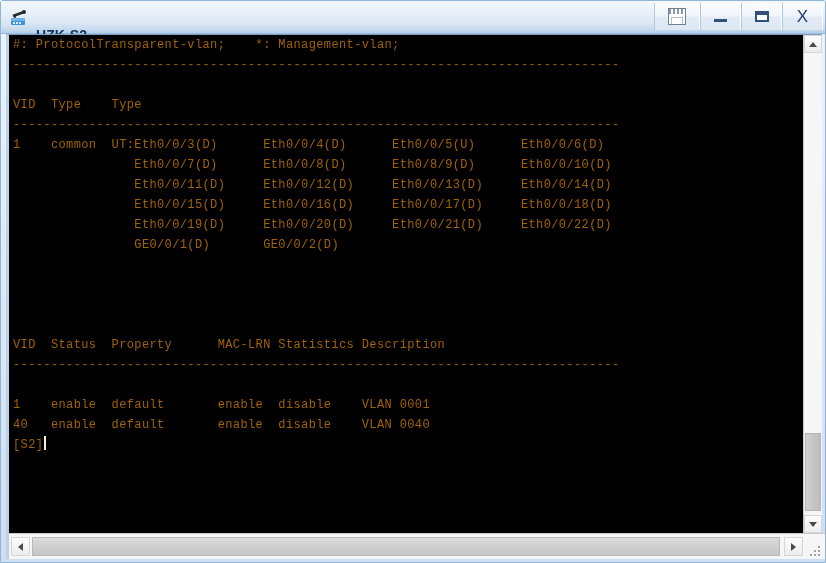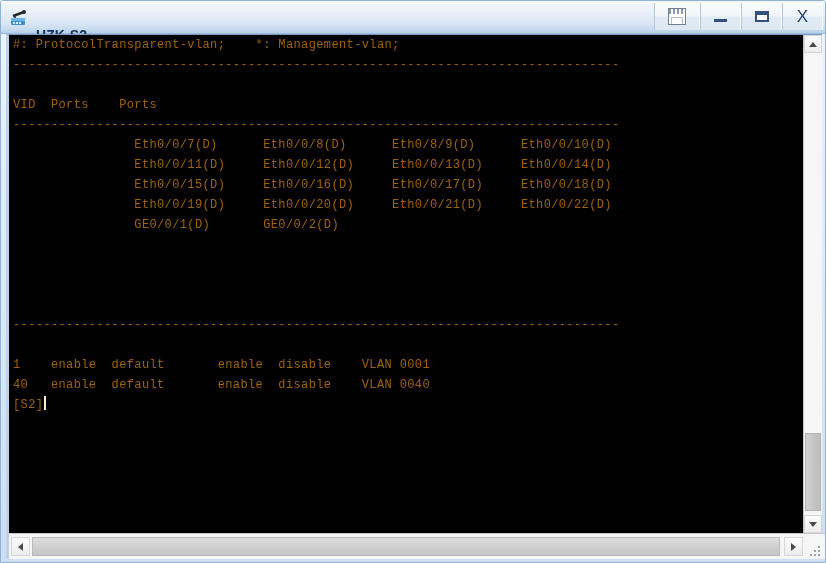--- a/index.html
+++ b/index.html
@@ -317,31 +317,33 @@
       </div>
     </div>
   </div>
 
   <div class="term-outer">
 
     <div class="term-screen" id="term-screen">
         <div class="term-line">#: ProtocolTransparent-vlan;    *: Management-vlan;</div>
         <div class="term-line">--------------------------------------------------------------------------------</div>
         <div class="term-line">&nbsp;</div>
-        <div class="term-line">VID  Ports    Ports</div>
+        <div class="term-line">VID  Type    Type</div>
         <div class="term-line">--------------------------------------------------------------------------------</div>
+        <div class="term-line">1    common  UT:Eth0/0/3(D)      Eth0/0/4(D)      Eth0/0/5(U)      Eth0/0/6(D)</div>
         <div class="term-line">                Eth0/0/7(D)      Eth0/0/8(D)      Eth0/8/9(D)      Eth0/0/10(D)</div>
         <div class="term-line">                Eth0/0/11(D)     Eth0/0/12(D)     Eth0/0/13(D)     Eth0/0/14(D)</div>
         <div class="term-line">                Eth0/0/15(D)     Eth0/0/16(D)     Eth0/0/17(D)     Eth0/0/18(D)</div>
         <div class="term-line">                Eth0/0/19(D)     Eth0/0/20(D)     Eth0/0/21(D)     Eth0/0/22(D)</div>
         <div class="term-line">                GE0/0/1(D)       GE0/0/2(D)</div>
         <div class="term-line">&nbsp;</div>
         <div class="term-line">&nbsp;</div>
         <div class="term-line">&nbsp;</div>
         <div class="term-line">&nbsp;</div>
+        <div class="term-line">VID  Status  Property      MAC-LRN Statistics Description</div>
         <div class="term-line">--------------------------------------------------------------------------------</div>
         <div class="term-line">&nbsp;</div>
         <div class="term-line">1    enable  default       enable  disable    VLAN 0001</div>
         <div class="term-line">40   enable  default       enable  disable    VLAN 0040</div>
         <div class="term-line"><span>[S2]</span><span class="cursor"></span></div>
       </div>
 
     <div class="vscroll">
       <div class="vs-btn up">
         <span class="arrow up"></span>

